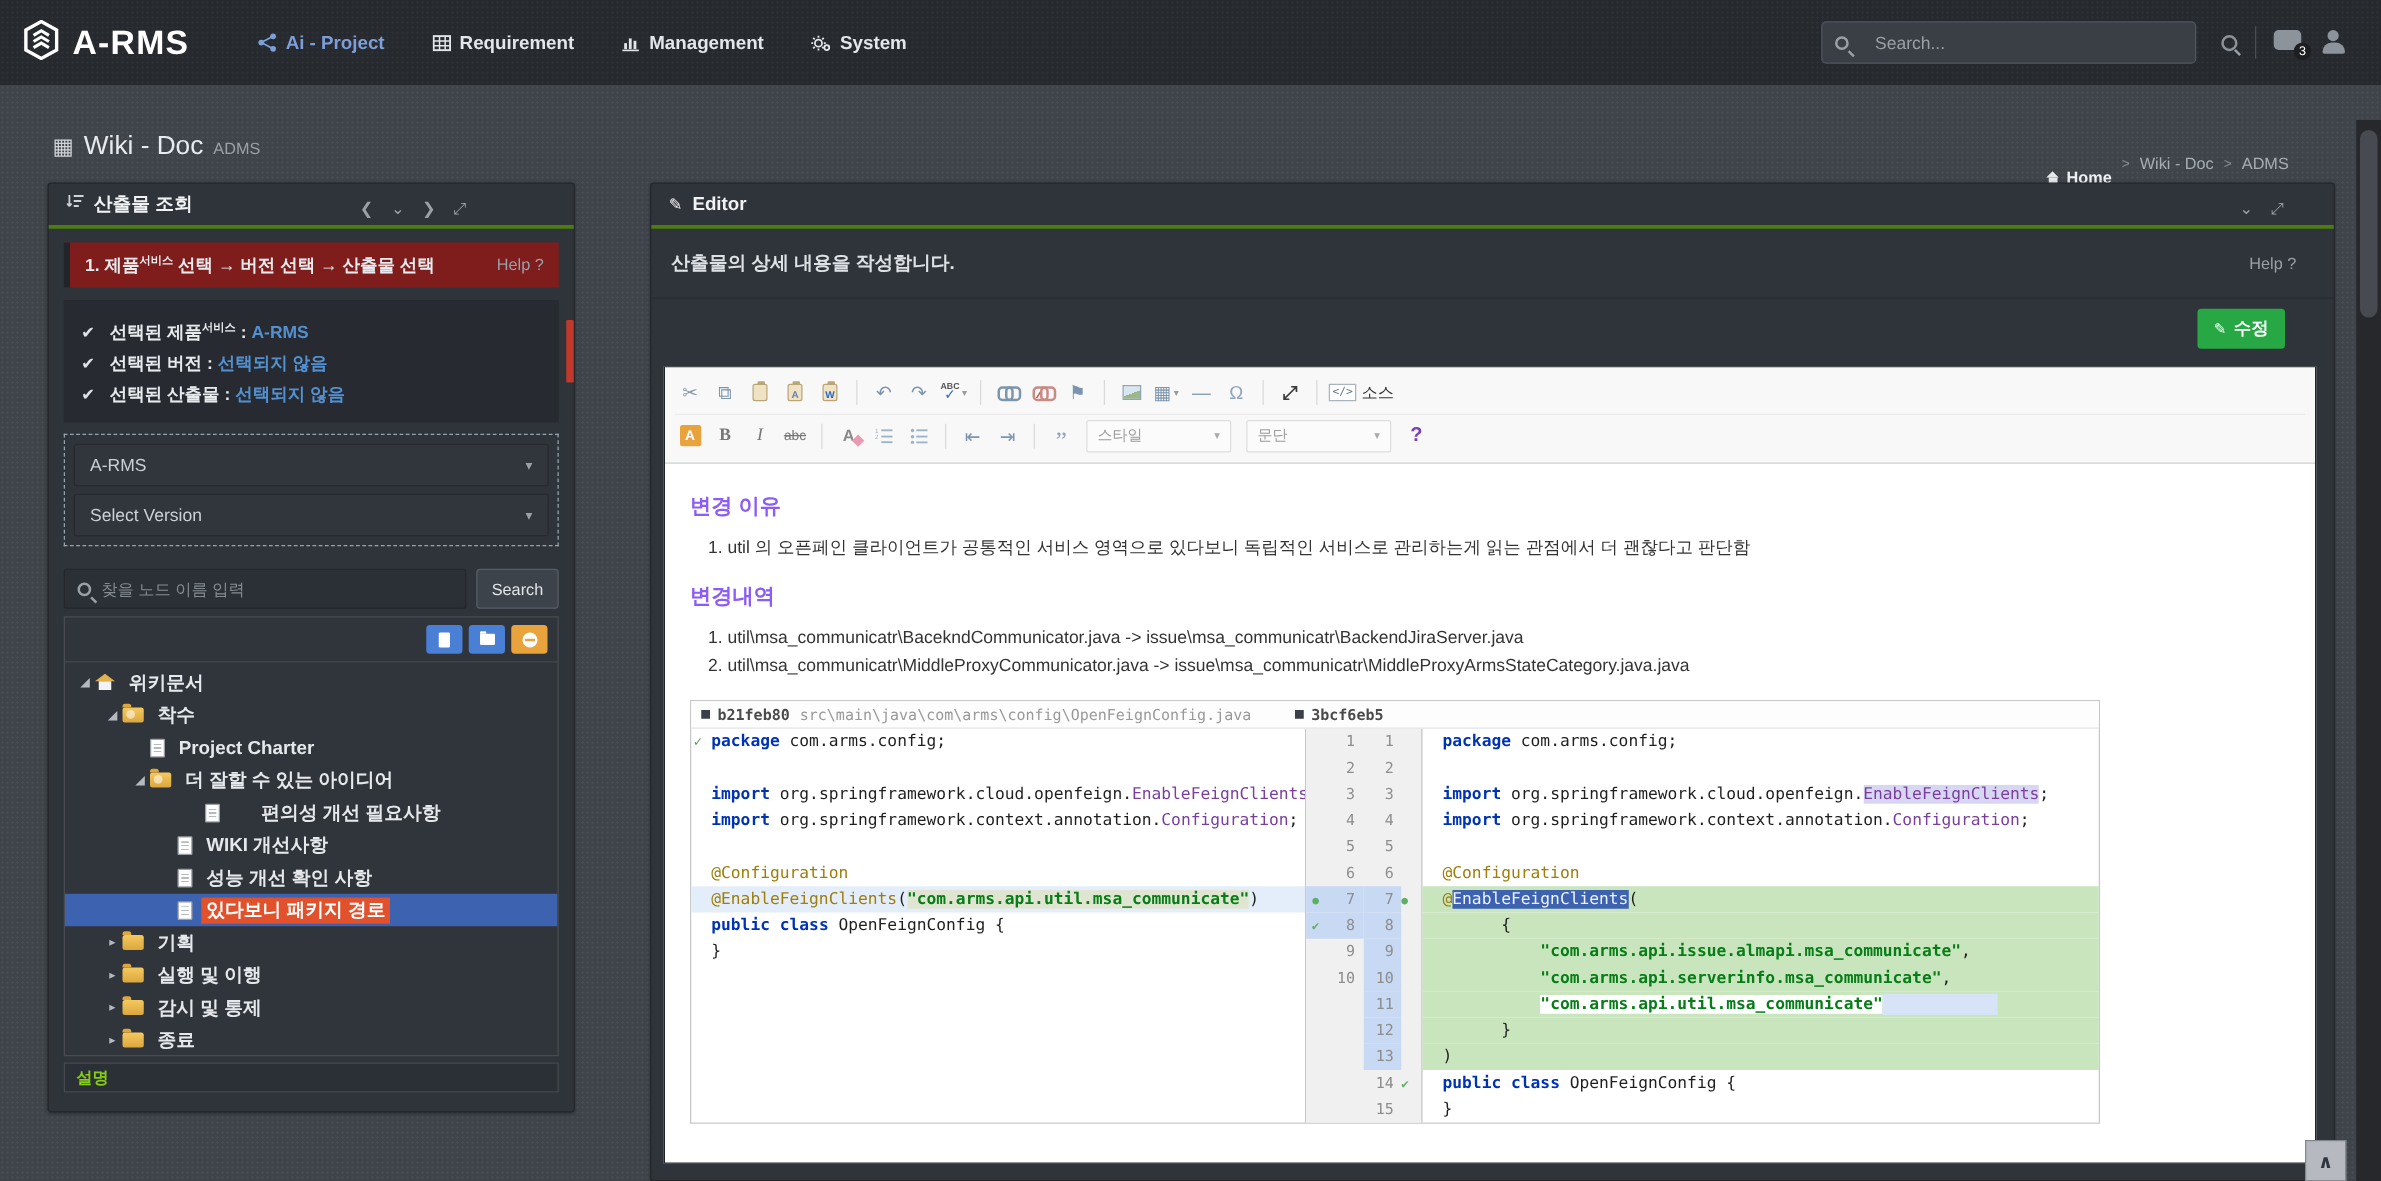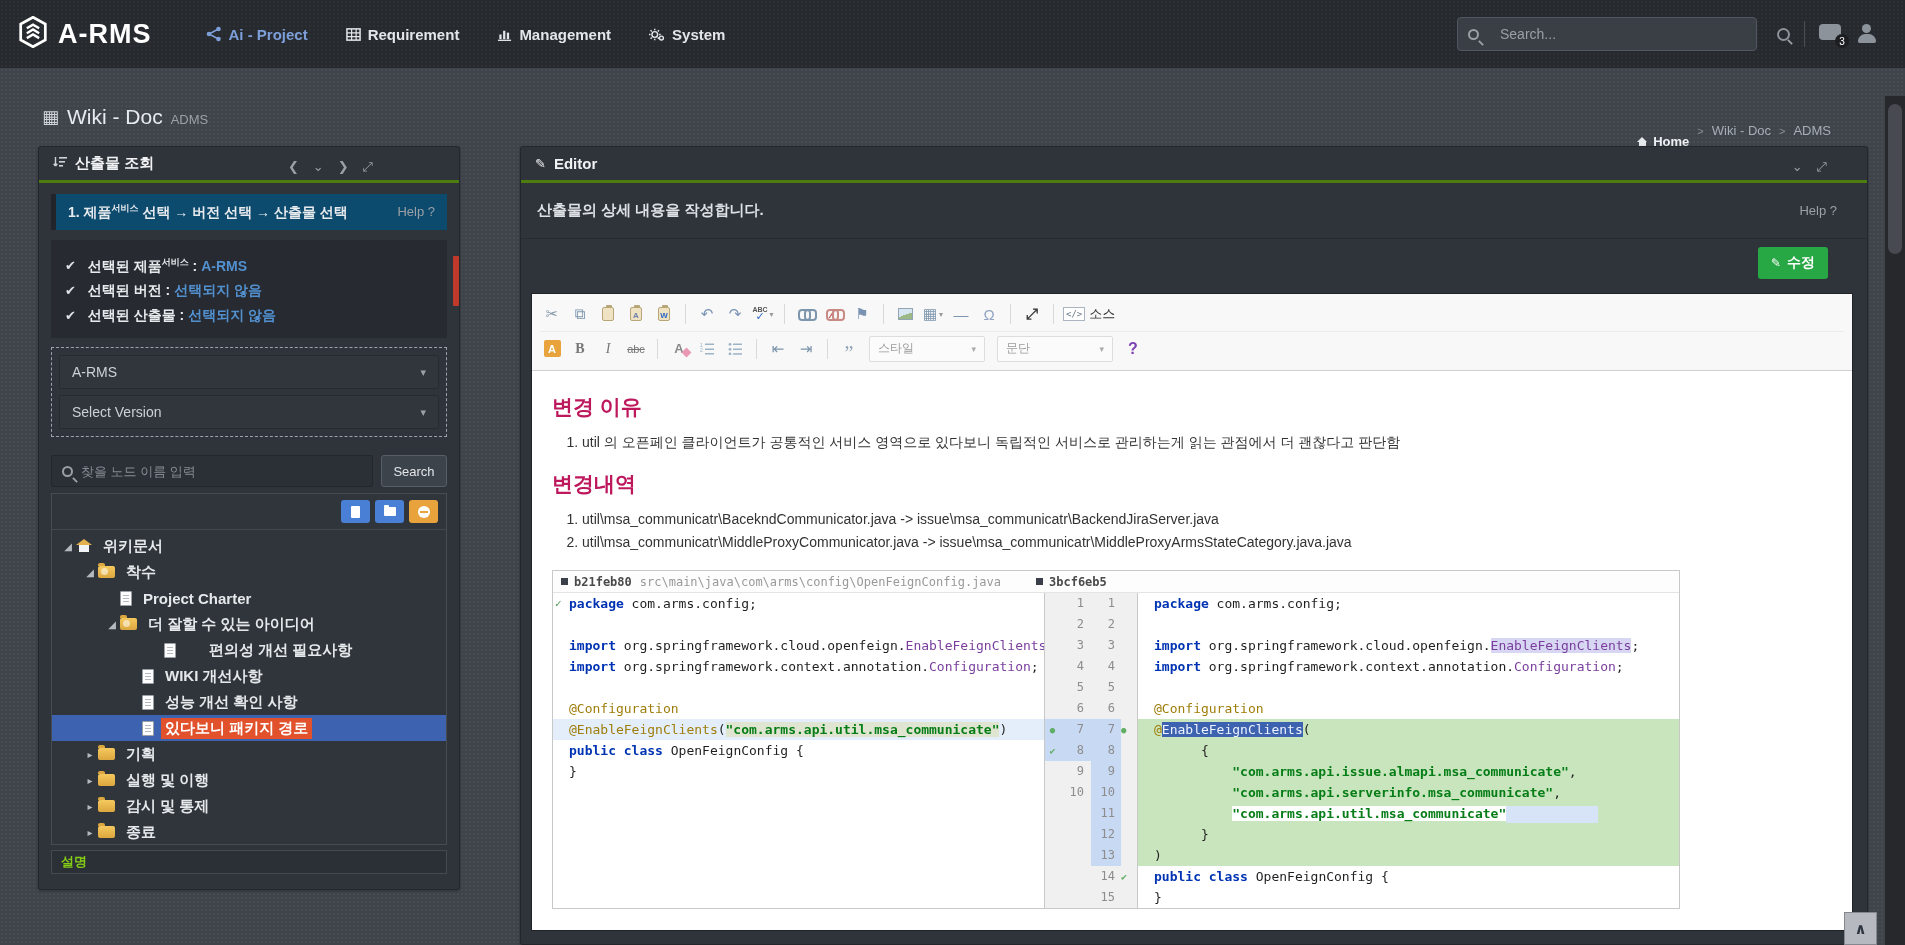--- a/index.html
+++ b/index.html
@@ -48,21 +48,21 @@
   .i-home-sm { display:inline-block; width:11px; height:10px; position:relative; }
   .i-home-sm::before { content:""; position:absolute; left:0; top:0; border-left:5.5px solid transparent; border-right:5.5px solid transparent; border-bottom:5px solid #e6e9ec; }
   .i-home-sm::after { content:""; position:absolute; left:2px; top:5px; width:7px; height:5px; background:#e6e9ec; }
   
   .panel { position:absolute; background:#2f343a; border:1px solid #23262b; border-radius:3px; box-shadow:0 1px 3px rgba(0,0,0,.3); }
   .panel-hd { height:36px; display:flex; align-items:center; padding:0 14px; border-bottom:3px solid #4d7c0f; color:#f0f2f4; font-size:15px; font-weight:bold; gap:8px; position:relative; }
   .hd-icons { position:absolute; display:flex; gap:14px; color:#9aa0a6; font-size:13px; font-weight:normal; }
   .hd-icons span { cursor:pointer; }
   .left-panel { left:38px; top:146px; width:422px; height:744px; }
   .lp-body { padding:0 12px; position:relative; }
-  .step-box { margin-top:11px; background:#0c4a6e; border-left:5px solid #21252a; padding:8px 12px; color:#e8ebee; font-size:14px; font-weight:bold;
+  .step-box { margin-top:11px; background:#7f1d1d; border-left:5px solid #21252a; padding:8px 12px; color:#e8ebee; font-size:14px; font-weight:bold;
     display:flex; align-items:center; }
   .step-box sup, .sel-row sup { font-size:9px; }
   .help-lb { margin-left:auto; color:#9aa0a6; font-size:13px; font-weight:normal; cursor:pointer; white-space:nowrap; }
   .sel-box { margin-top:10px; background:#272b31; padding:10px 14px; font-size:14px; }
   .sel-row { line-height:25px; color:#e8ebee; font-weight:bold; }
   .sel-row .chk { color:#dfe3e7; margin-right:8px; font-size:13px; }
   .sel-row .val { color:#5290cf; }
   .red-marker { position:absolute; right:-12px; top:62px; width:6px; height:50px; background:#c0392b; border-radius:1px; }
   .dash-wrap { margin-top:9px; border:1px dashed #9aa3ad; padding:7px; }
   .dd { height:34px; background:#31363d; border:1px solid #272b30; border-radius:2px; display:flex; align-items:center;
@@ -133,21 +133,21 @@
   .t-quote { font-size:20px; color:#90a4b8; font-family:"Liberation Serif",serif; line-height:0.4; padding-top:8px; }
   .ck-dd { width:116px; height:26px; border:1px solid #ddd; background:#fbfbfb; border-radius:2px; display:flex; align-items:center; padding:0 8px; color:#9c9c9c; font-size:12px; margin:0 4px; cursor:pointer; }
   .ck-dd .caret { margin-left:auto; font-size:9px; color:#aaa; }
   .t-help { color:#7b3fb5; font-weight:bold; font-size:16px; }
   .t-max { color:#3c3c3c; font-size:15px; font-weight:bold; }
   .t-source { display:flex; align-items:center; gap:4px; color:#555; }
   .t-source .tag { font-family:"DejaVu Sans Mono",monospace; font-size:9px; border:1px solid #a9b4bf; padding:1px 2px; color:#68798a; background:#fff; }
   .t-source .lbl { font-size:13px; color:#333; }
   
   .ed-content { padding:16px 20px 0; color:#333; }
-  .ed-content h3 { font-size:21px; color:#be185d; margin:6px 0 10px; }
+  .ed-content h3 { font-size:17px; color:#8b5cf6; margin:6px 0 10px; }
   .ed-content ol { margin:0 0 16px 30px; font-size:14px; line-height:1.65; color:#333; }
   
   .diff { margin-top:6px; width:1128px; border:1px solid #c8c8c8; font-family:"DejaVu Sans Mono",monospace; background:#fff; }
   .diff-hd { height:22px; display:flex; align-items:center; font-size:12px; color:#999; position:relative; border-bottom:1px solid #e4e4e4; background:#fdfdfd; overflow:hidden; }
   .diff-hd .sq { width:7px; height:7px; background:#3a3f4a; display:inline-block; margin:0 6px 0 8px; flex:none; }
   .diff-hd .hash { color:#4a4a4a; font-weight:bold; margin-right:8px; }
   .diff-hd .right-hash { position:absolute; left:475px; display:flex; align-items:center;text-align:center; }
   .diff-body { display:flex; }
   .diff-left { width:492px; border-right:1px solid #c8c8c8; }
   .diff-gutter { width:93px; background:#f0f0f0; border-right:1px solid #c8c8c8; }

